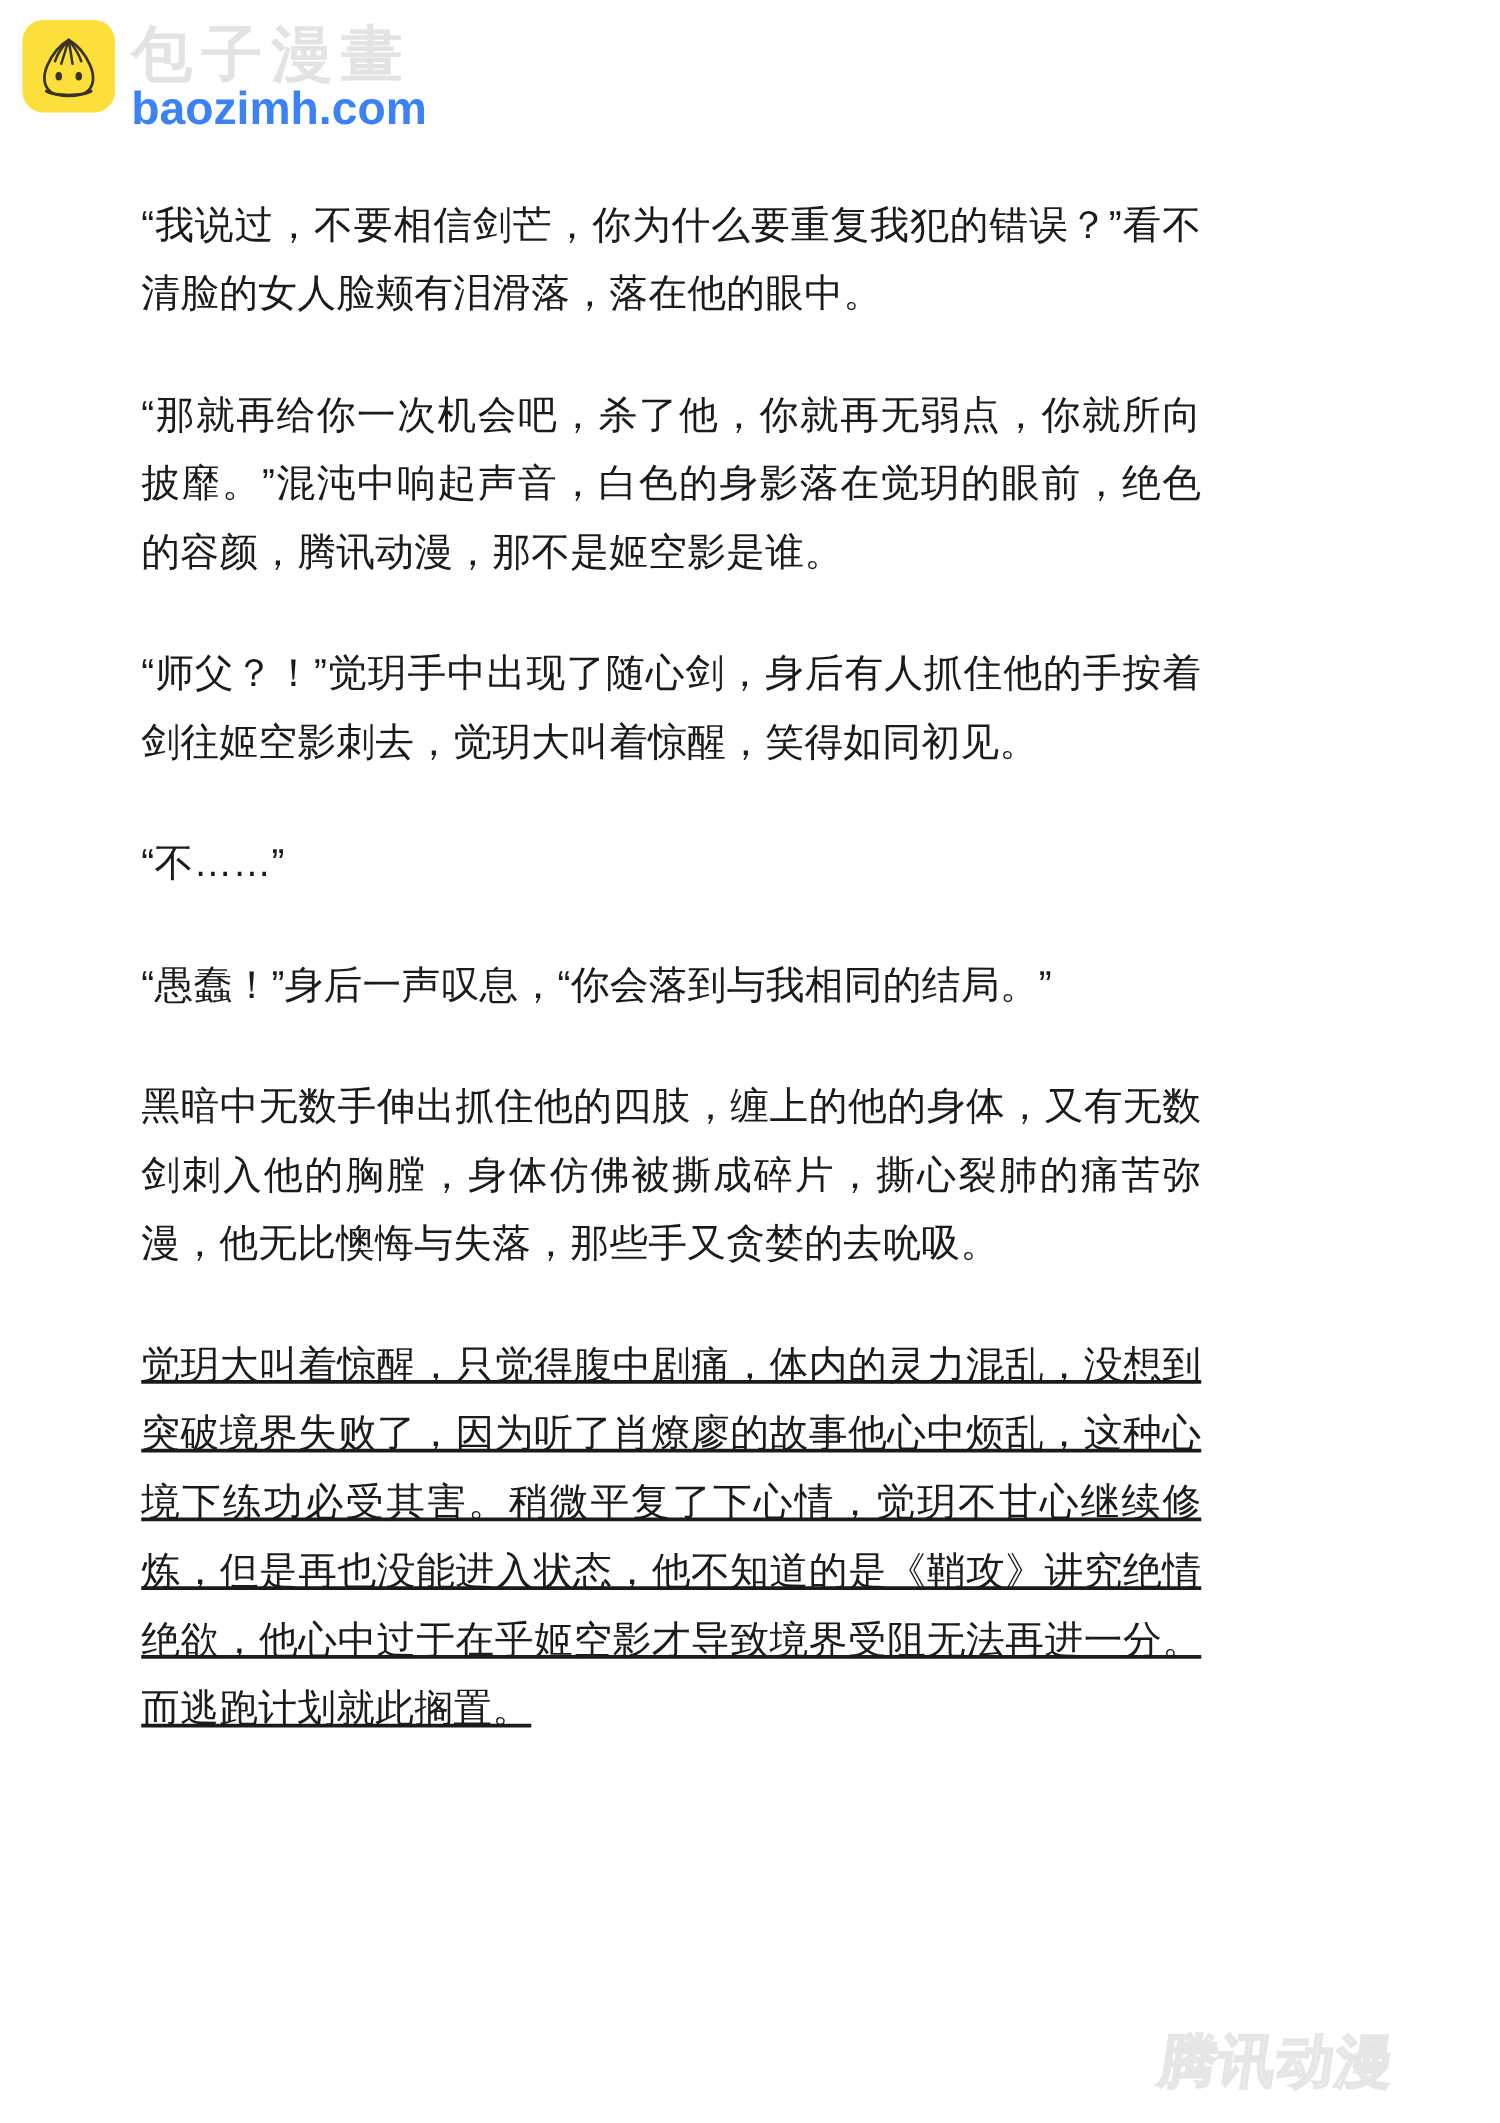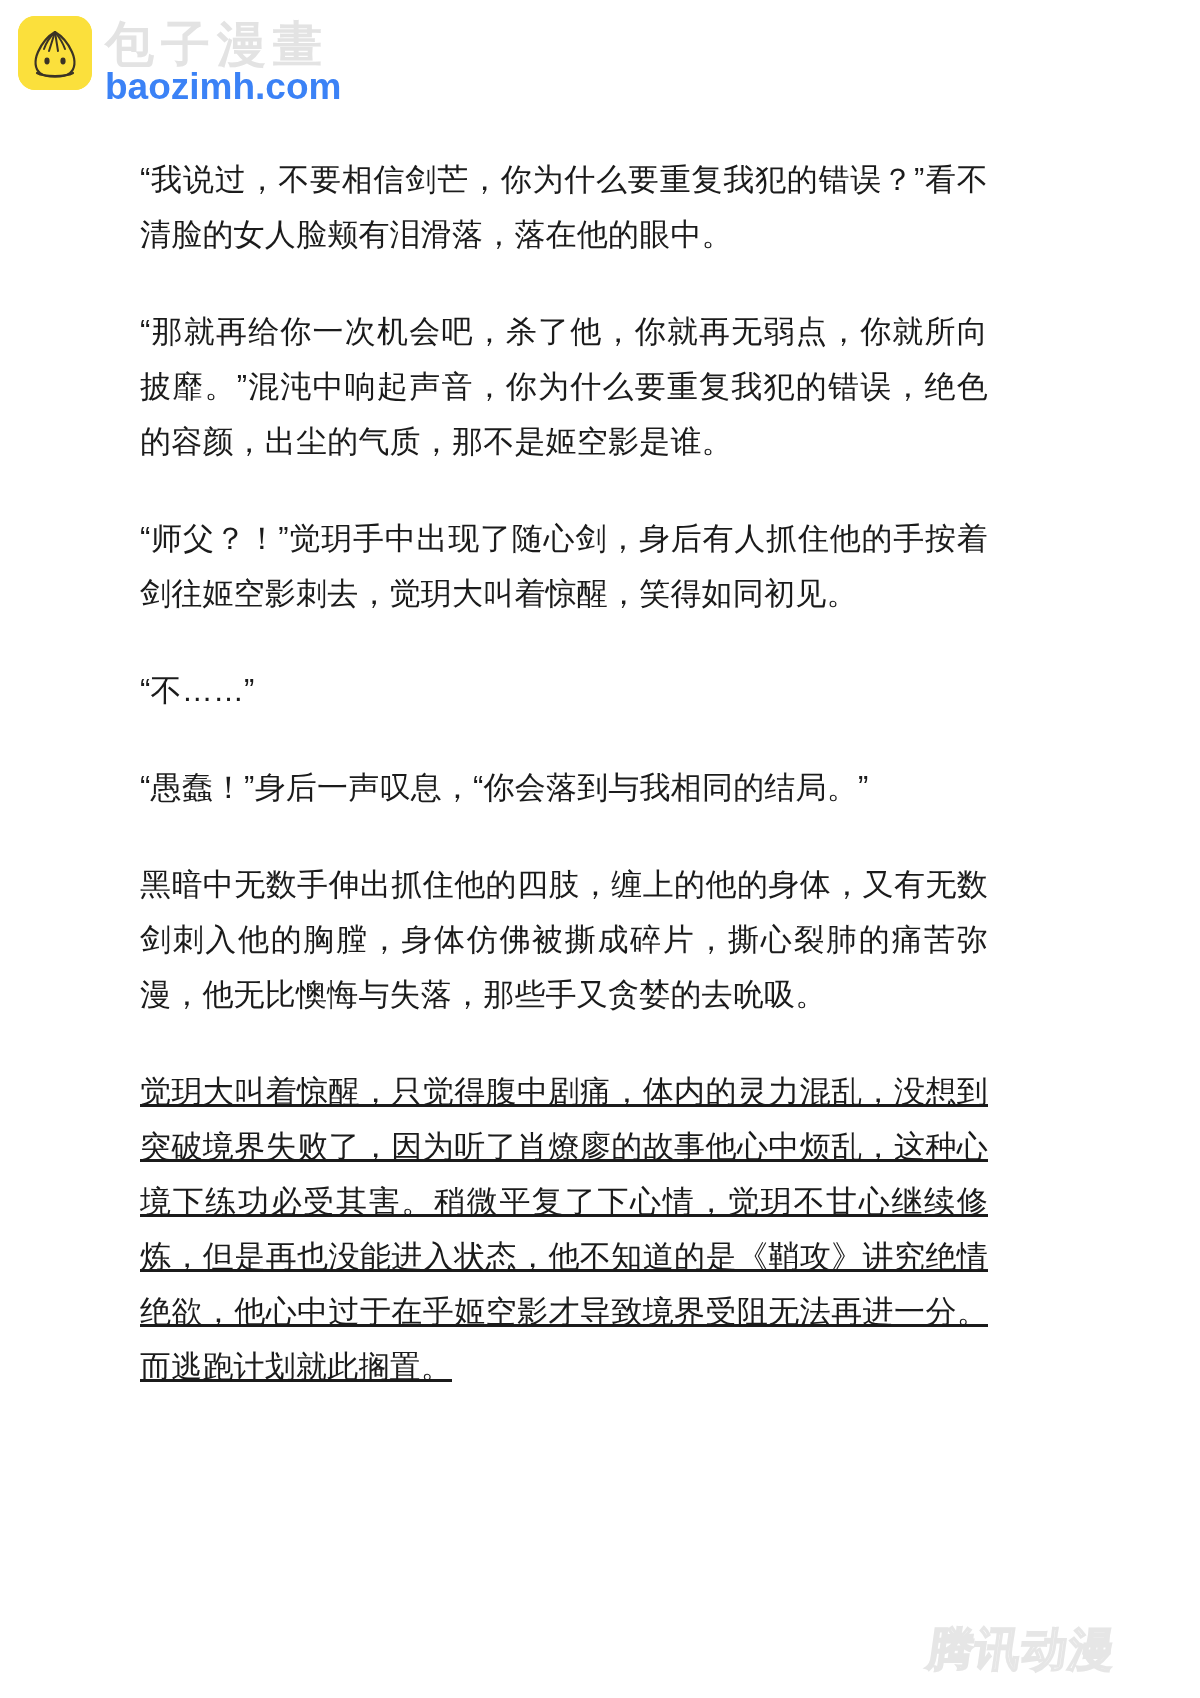--- a/index.html
+++ b/index.html
@@ -60,21 +60,21 @@
     color: #3b82f6;
     font-weight: 700;
     letter-spacing: 0px;
     white-space: nowrap;
     margin-top: -2px;
   }
 
   
   .content {
     position: absolute;
-    left: 140px;
+    left: 113px;
     top: 152px;
     width: 848px;
   }
   .para {
     margin: 0 0 42px 0;
     font-size: 31px;
     line-height: 55px;
     color: #1b1b1b;
     text-align: justify;
     text-justify: inter-character;
@@ -123,21 +123,21 @@
       </svg>
     </div>
     <div class="logo-wordmark">
       <div class="logo-cn">包子漫畫</div>
       <div class="logo-domain">baozimh.com</div>
     </div>
   </div>
 
   <div class="content">
     <p class="para indent">“我说过，不要相信剑芒，你为什么要重复我犯的错误？”看不清脸的女人脸颊有泪滑落，落在他的眼中。</p>
-    <p class="para indent">“那就再给你一次机会吧，杀了他，你就再无弱点，你就所向披靡。”混沌中响起声音，你为什么要重复我犯的错误，绝色的容颜，出尘的气质，那不是姬空影是谁。</p>
+    <p class="para indent">“那就再给你一次机会吧，杀了他，你就再无弱点，你就所向披靡。”混沌中响起声音，白色的身影落在觉玥的眼前，绝色的容颜，腾讯动漫，那不是姬空影是谁。</p>
     <p class="para indent">“师父？！”觉玥手中出现了随心剑，身后有人抓住他的手按着剑往姬空影刺去，觉玥大叫着惊醒，笑得如同初见。</p>
     <p class="para indent">“不……”</p>
     <p class="para indent">“愚蠢！”身后一声叹息，“你会落到与我相同的结局。”</p>
     <p class="para">黑暗中无数手伸出抓住他的四肢，缠上的他的身体，又有无数剑刺入他的胸膛，身体仿佛被撕成碎片，撕心裂肺的痛苦弥漫，他无比懊悔与失落，那些手又贪婪的去吮吸。</p>
     <p class="para">觉玥大叫着惊醒，只觉得腹中剧痛，体内的灵力混乱，没想到突破境界失败了，因为听了肖燎廖的故事他心中烦乱，这种心境下练功必受其害。稍微平复了下心情，觉玥不甘心继续修炼，但是再也没能进入状态，他不知道的是《鞘攻》讲究绝情绝欲，他心中过于在乎姬空影才导致境界受阻无法再进一分。而逃跑计划就此搁置。</p>
   </div>
 
   <div class="footer-watermark">
     <svg viewBox="0 0 258 72" xmlns="http://www.w3.org/2000/svg">
       <g transform="skewX(-8) translate(12,0)">

